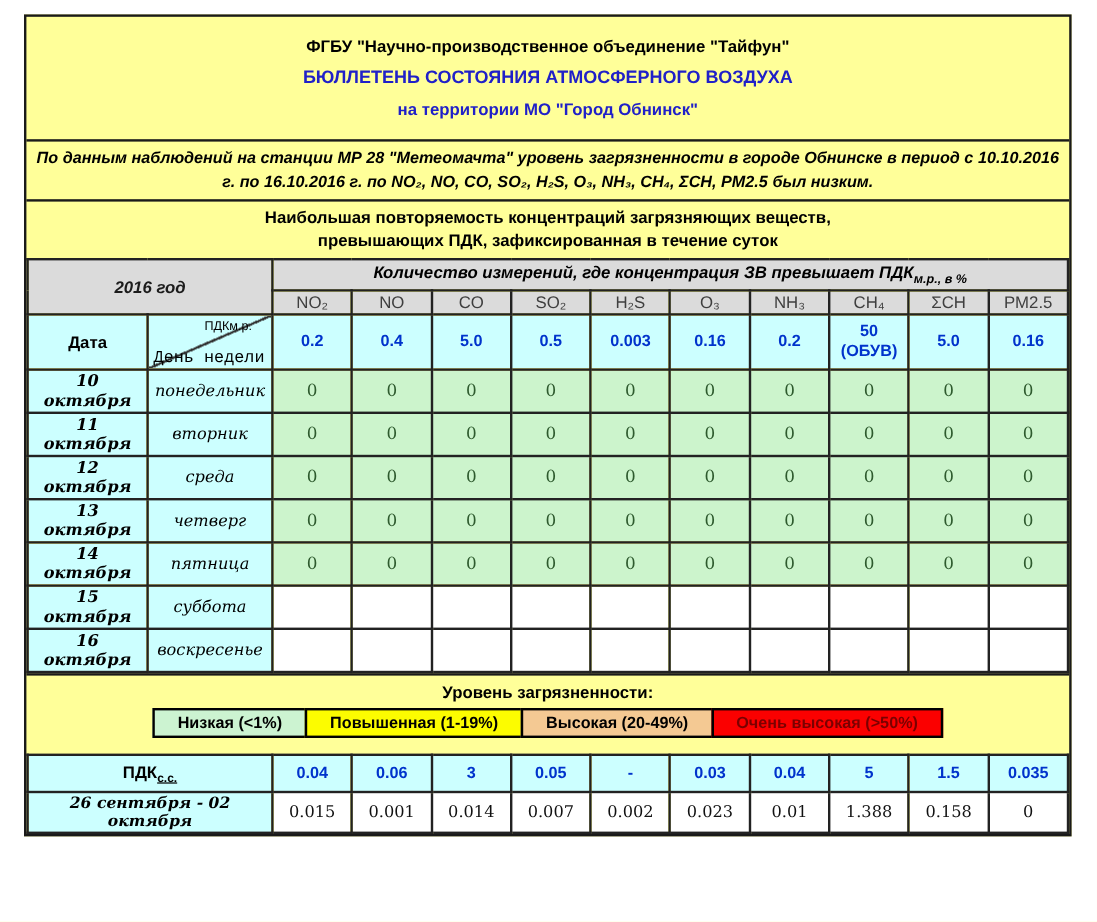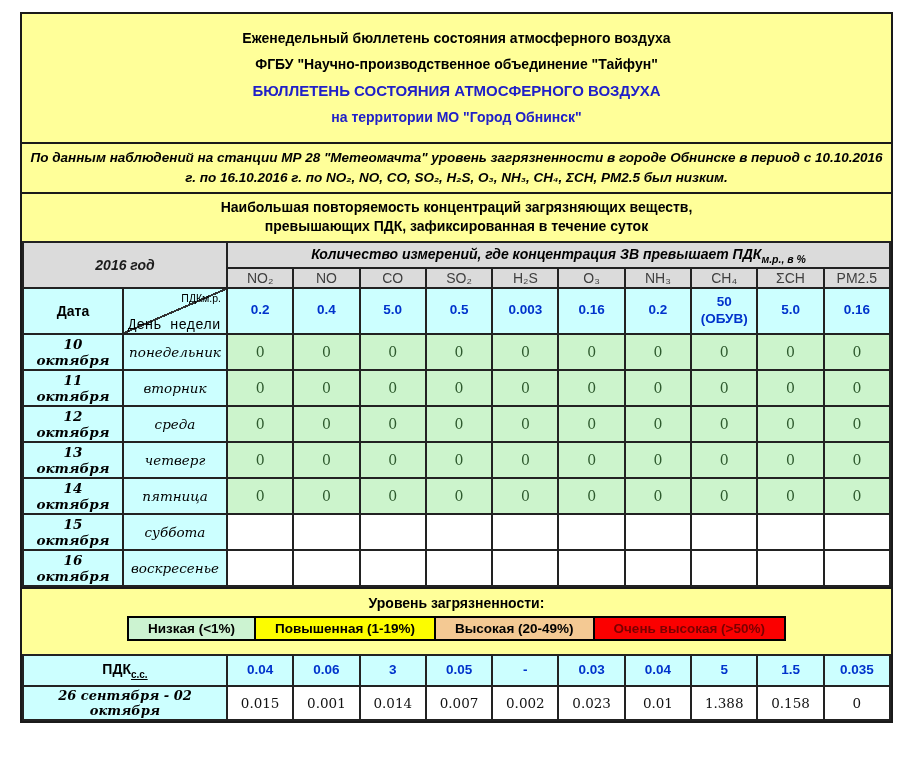--- a/index.html
+++ b/index.html
@@ -29,21 +29,21 @@
   .measure-cell{font-weight:bold;font-style:italic;font-size:14px;color:#000;height:26px;}
   .measure-cell sub{font-size:10.5px;}
   .chem-cell{font-size:14px;color:#3f3f3f;height:14px;font-weight:normal;}
   .pdk-row td{height:46px;}
   .date-label{font-weight:bold;font-size:14px;color:#000;}
   .pdk-val{font-weight:bold;font-size:13.5px;color:#0033CC;line-height:1.25;}
   .diag{
     position:relative;
     background-image:linear-gradient(to bottom right,rgba(0,0,0,0) calc(50% - 1px),#333 calc(50% - 1px),#333 calc(50% + 1px),rgba(0,0,0,0) calc(50% + 1px));
   }
-  .diag .diag-top{position:absolute;top:3px;right:5px;font-size:10.5px;color:#000;}
+  .diag .diag-top{position:absolute;top:3px;right:16px;font-size:10.5px;color:#000;}
   .diag .diag-bottom{position:absolute;bottom:0;left:4px;font-size:14px;color:#000;font-family:Liberation Mono, monospace;}
   .day-row td{height:30px;}
   .day-date{font-family:"DejaVu Serif","Liberation Serif",serif;font-style:italic;font-weight:bold;font-size:13.5px;color:#000;}
   .day-name{font-family:"DejaVu Serif","Liberation Serif",serif;font-style:italic;font-size:13.5px;color:#000;}
   .zero-val{font-family:"DejaVu Serif","Liberation Serif",serif;font-size:14px;color:#2e5a2e;}
   
   .legend-block{border-top:2px solid #1a1a1a;padding:4px 0 13px;text-align:center;}
   .legend-title{font-weight:bold;font-size:14px;color:#000;margin:2px 0 5px;}
   .legend-row{display:flex;justify-content:center;}
   .legend-item{border:2px solid #000;padding:3px 19px;font-weight:bold;font-size:13.5px;margin-left:-2px;white-space:nowrap;}
@@ -56,21 +56,20 @@
   .avg-row td{height:23px;}
   .avg-period{font-family:"DejaVu Serif","Liberation Serif",serif;font-style:italic;font-weight:bold;font-size:13px;color:#000;}
   .avg-val{font-family:"DejaVu Serif","Liberation Serif",serif;font-size:13.5px;color:#111;}
 </style>
 </head>
 <body>
 
 <div class="document">
 
   <div class="header-block">
-    <div class="title-line">Еженедельный бюллетень состояния атмосферного воздуха</div>
     <div class="title-line">ФГБУ "Научно-производственное объединение "Тайфун"</div>
     <div class="title-line blue big">БЮЛЛЕТЕНЬ СОСТОЯНИЯ АТМОСФЕРНОГО ВОЗДУХА</div>
     <div class="title-line blue">на территории МО "Город Обнинск"</div>
   </div>
 
   <div class="statement-block">
     <p>По данным наблюдений на станции МР 28 "Метеомачта" уровень загрязненности в городе Обнинске в период с 10.10.2016 г. по 16.10.2016 г. по NO₂, NO, CO, SO₂, H₂S, O₃, NH₃, CH₄, ΣCH, PM2.5 был низким.</p>
   </div>
 
   <div class="band">

